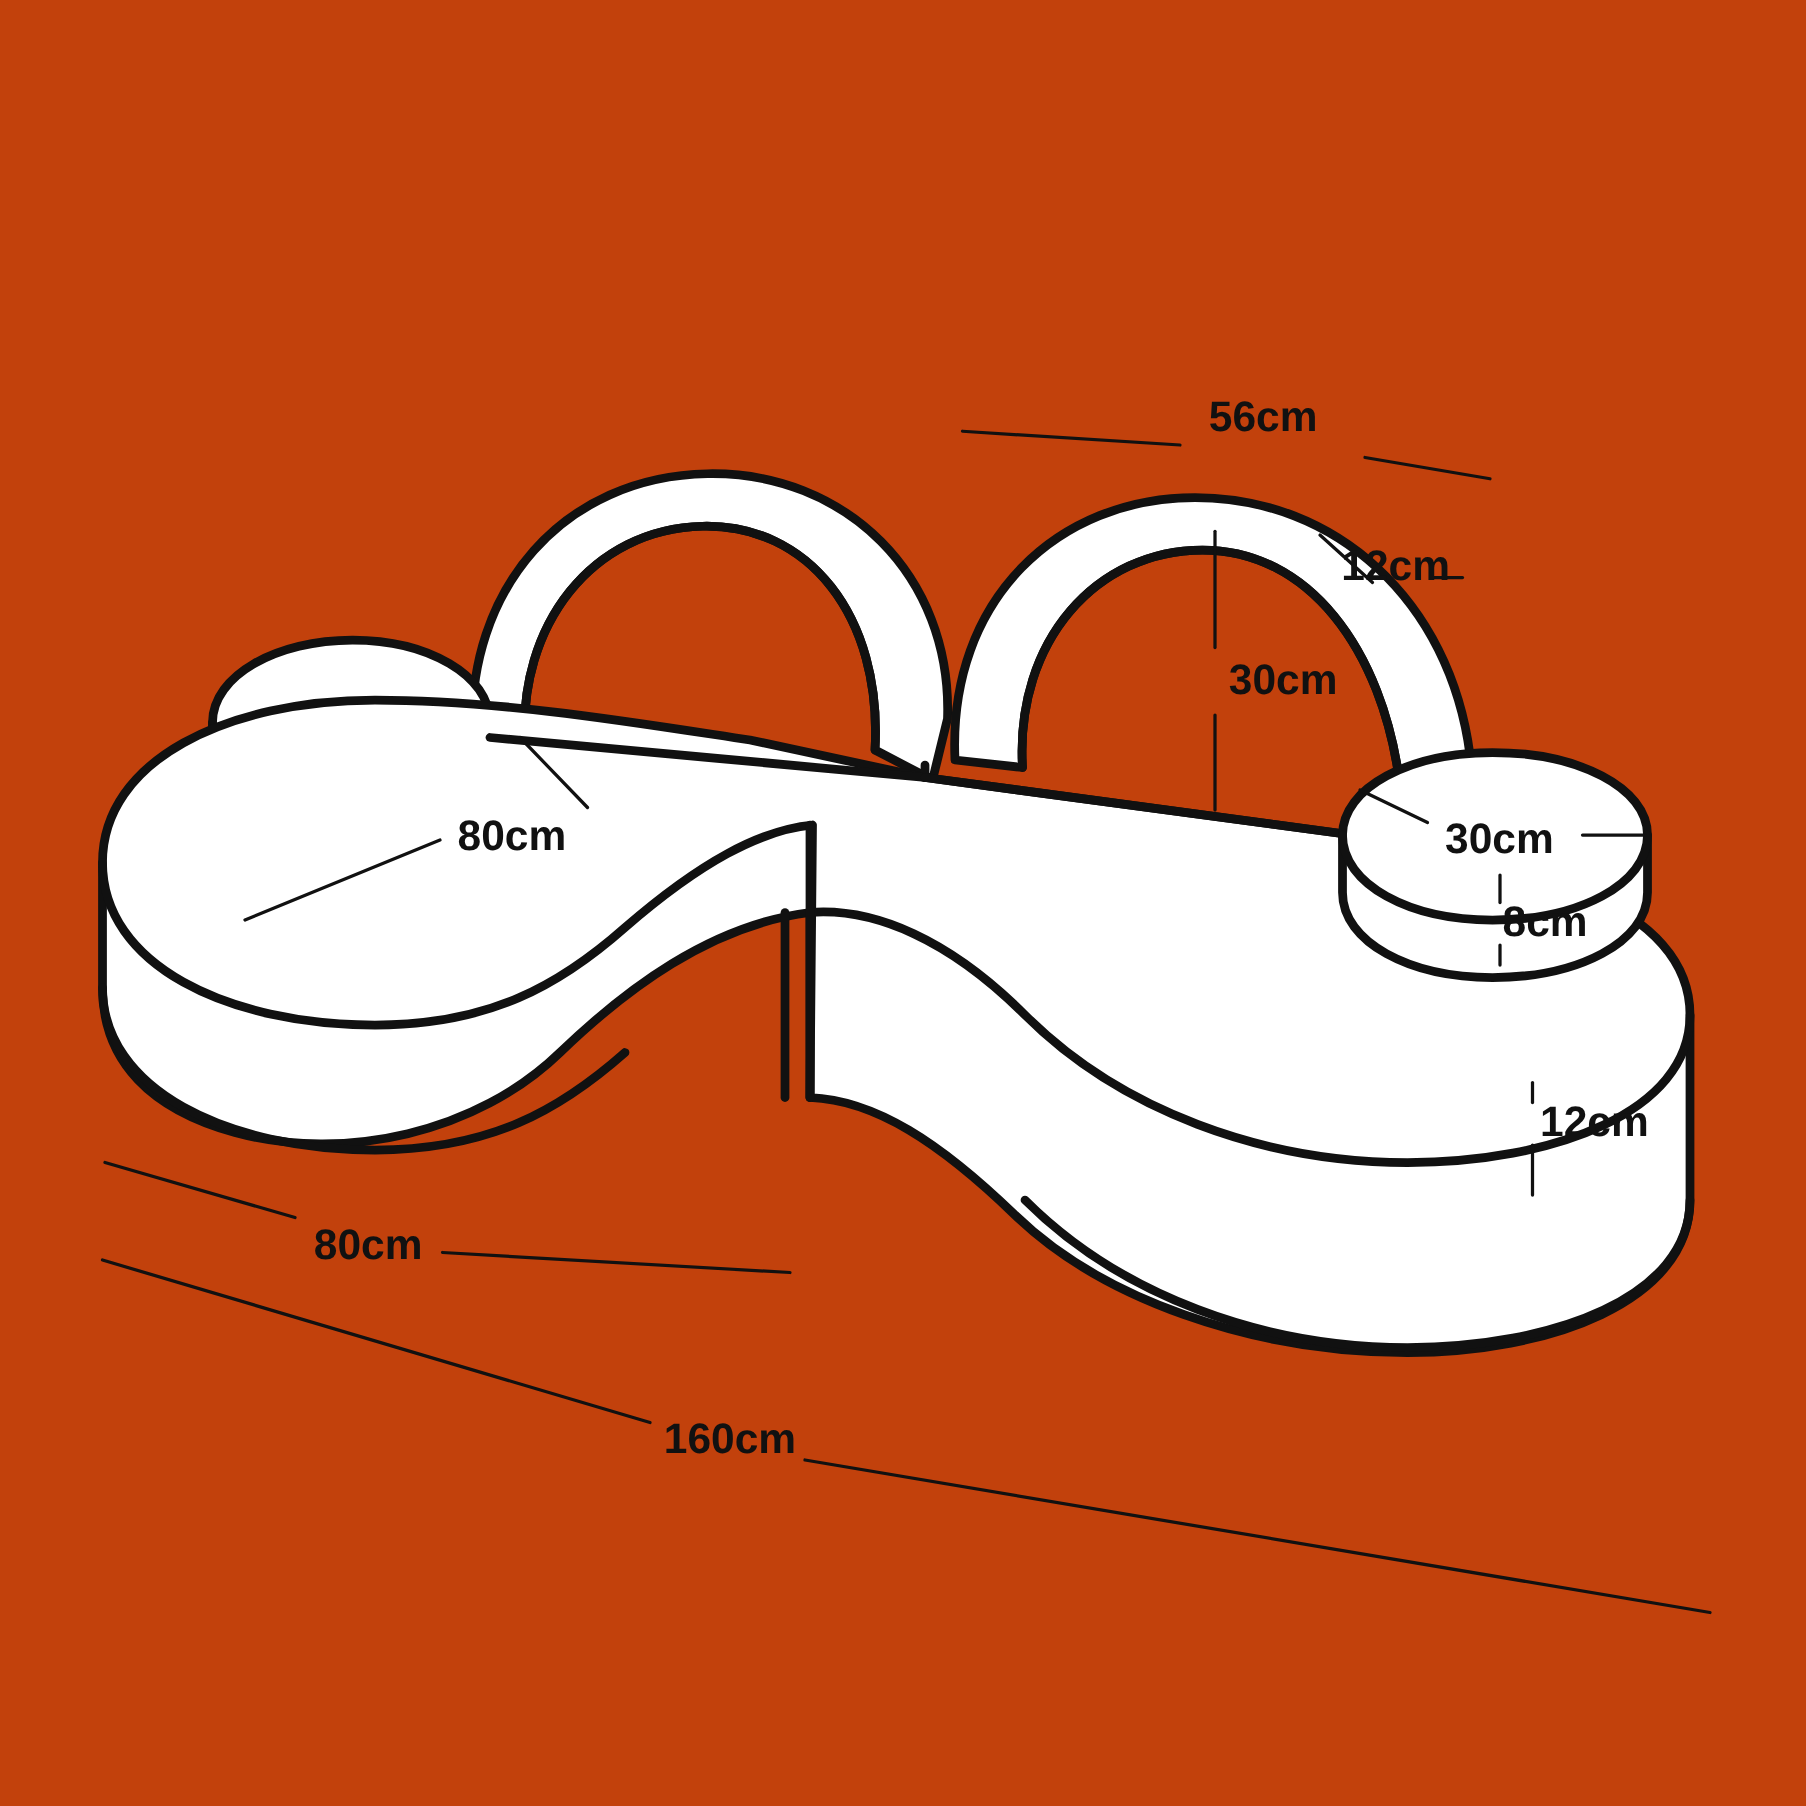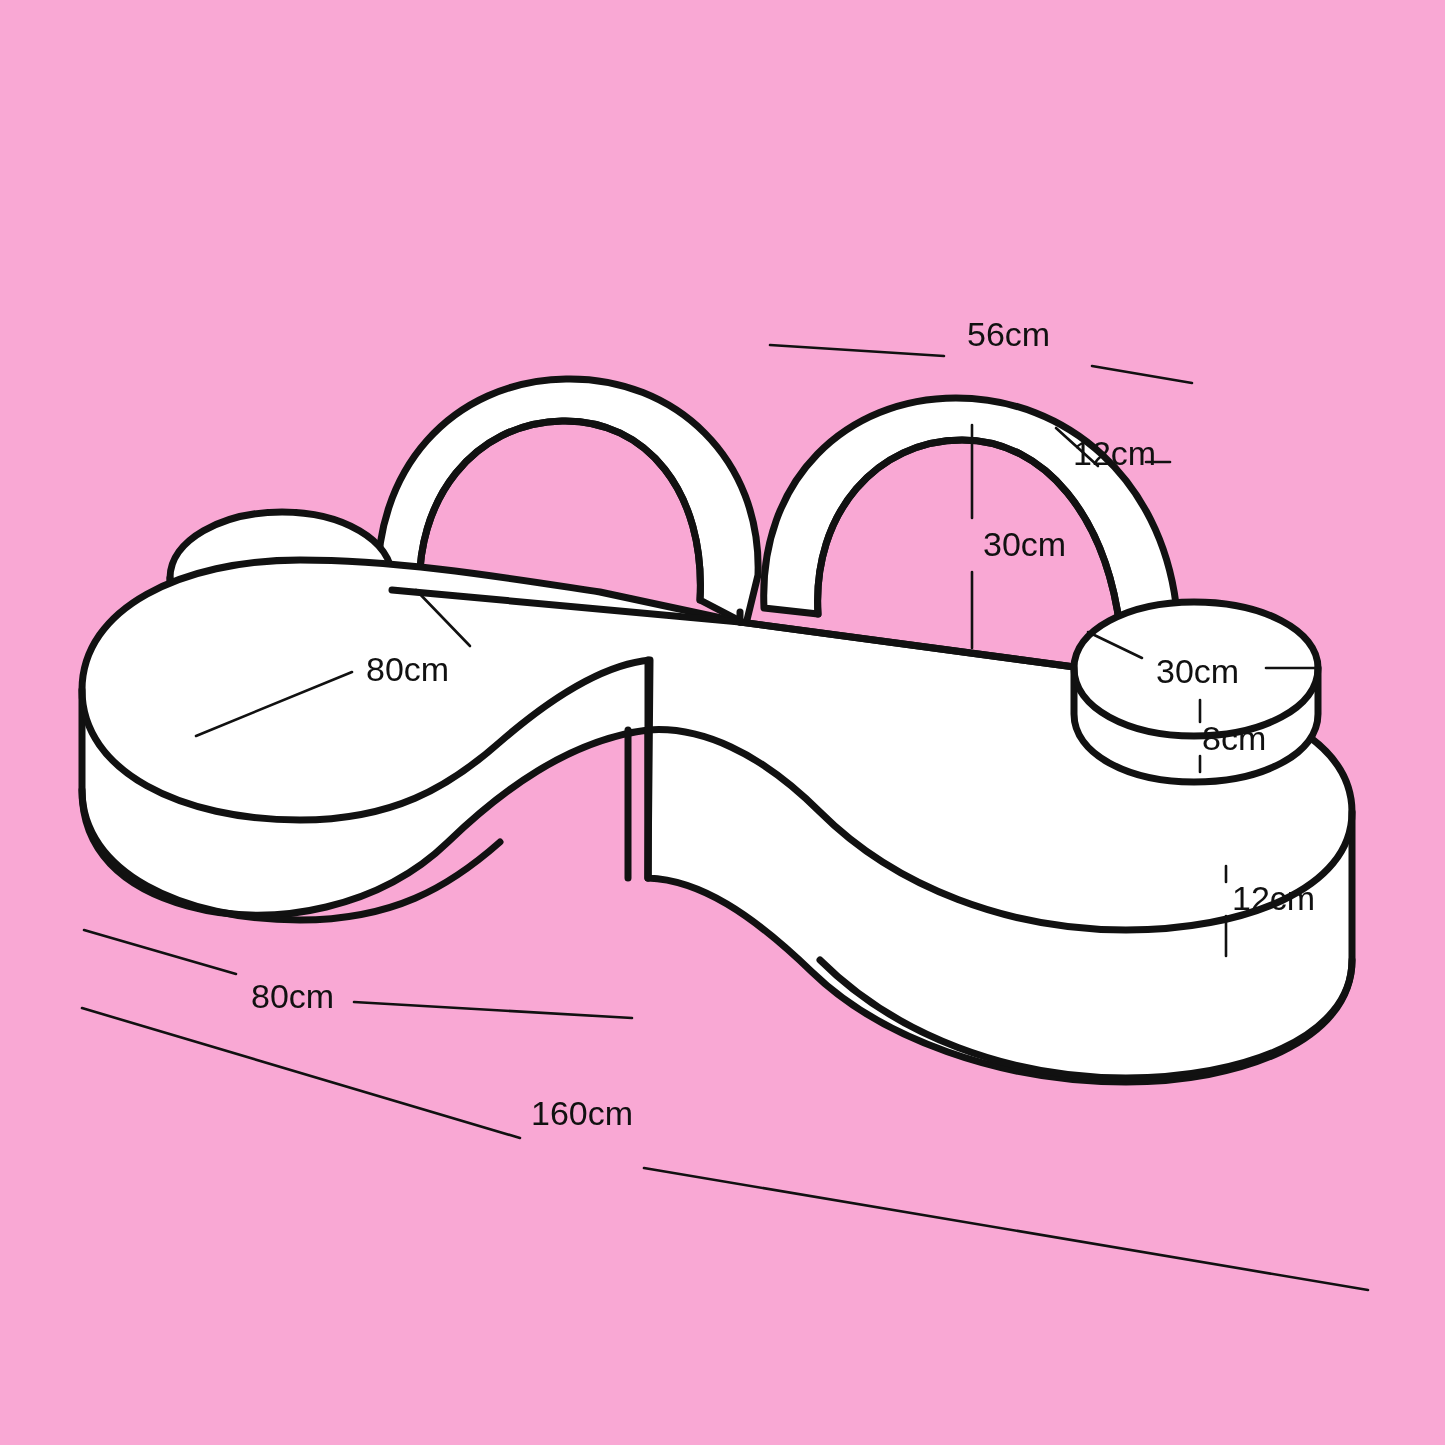--- a/index.html
+++ b/index.html
@@ -4,22 +4,23 @@
 <style>
   html, body {
     margin: 0;
     padding: 0;
     background: #ffffff;
   }
   #canvas-wrap {
     position: relative;
     width: 1445px;
     height: 1445px;
-    background: #f9a8d4;
+    background: #c2410c;
     font-family: "Liberation Sans", sans-serif;
+    font-weight: bold;
   }
   svg.diagram {
     position: absolute;
     left: 0;
     top: 0;
     width: 1445px;
     height: 1445px;
   }
   .furniture-stroke {
     fill: none;
@@ -212,15 +213,15 @@
   <div class="dim-label" style="left:366px; top:652px; font-size:34px;">80cm</div>
 
   <div class="dim-label" style="left:1156px; top:654px; font-size:34px;">30cm</div>
 
   <div class="dim-label" style="left:1202px; top:721px; font-size:34px;">8cm</div>
 
   <div class="dim-label" style="left:1232px; top:881px; font-size:34px;">12cm</div>
 
   <div class="dim-label" style="left:251px; top:979px; font-size:34px;">80cm</div>
 
-  <div class="dim-label" style="left:531px; top:1096px; font-size:34px;">160cm</div>
+  <div class="dim-label" style="left:531px; top:1134px; font-size:34px;">160cm</div>
 
 </div>
 
 </body></html>

